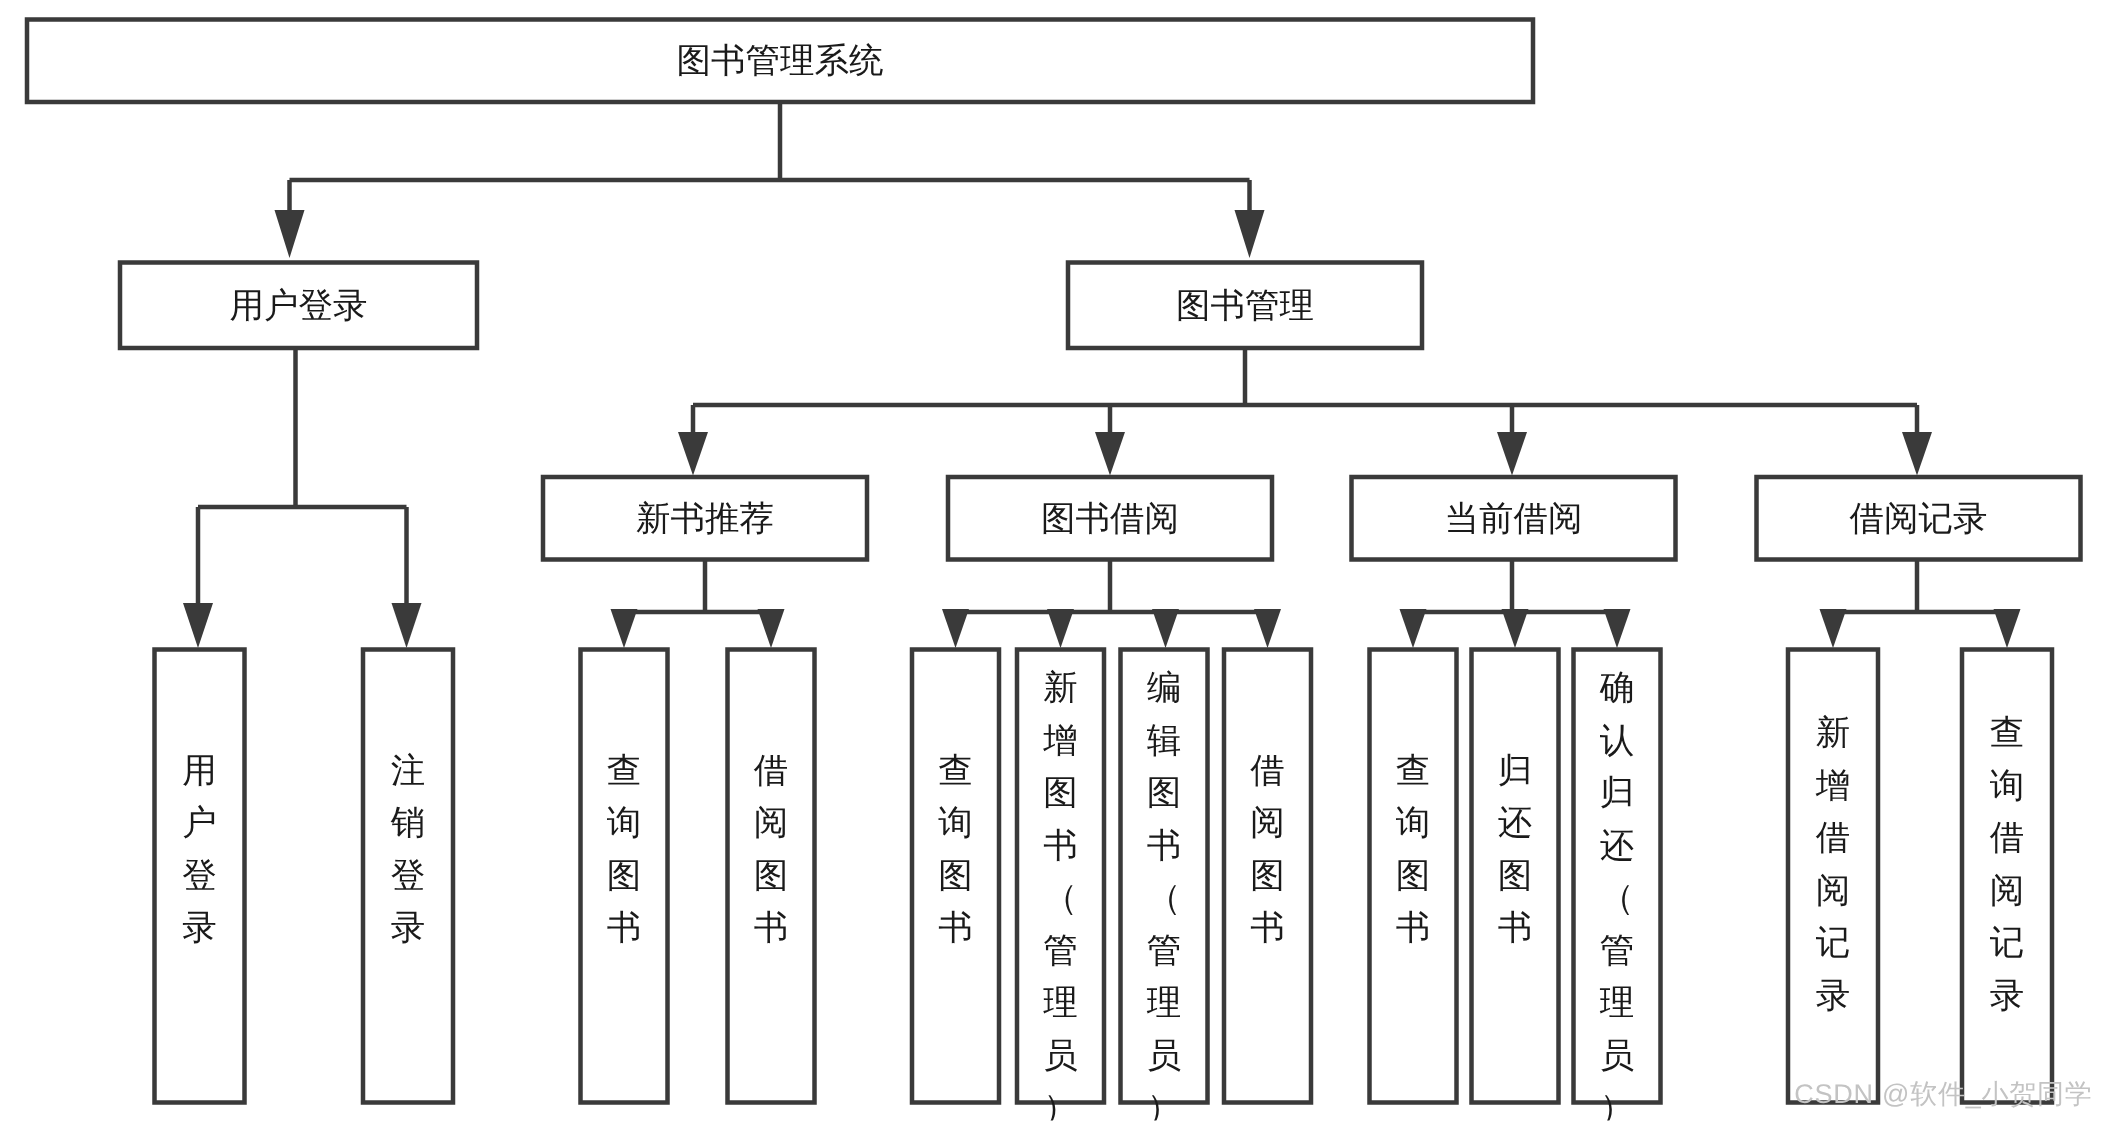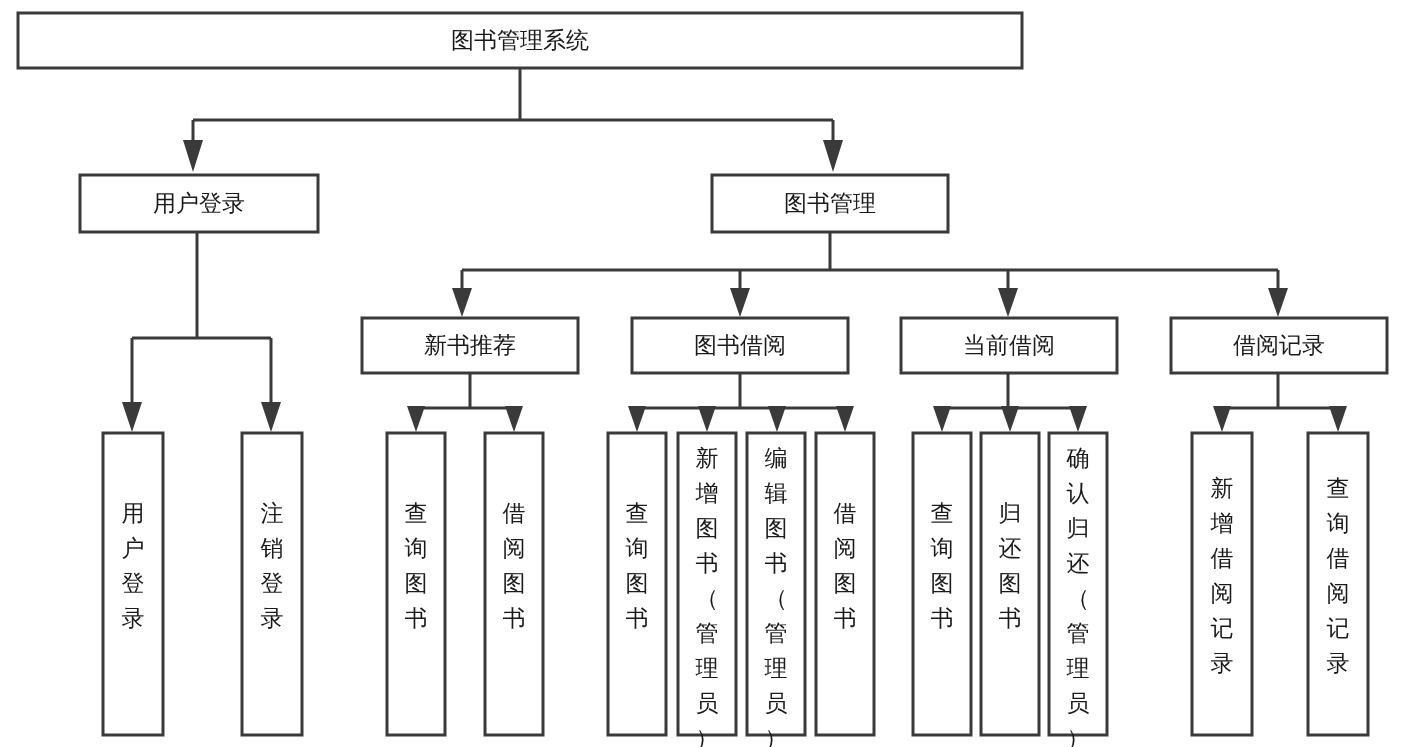--- a/index.html
+++ b/index.html
@@ -235,14 +235,15 @@
       <text class="node-label-vert" x="1222" y="496"><tspan x="1222" y="496">新</tspan><tspan x="1222" y="531">增</tspan><tspan x="1222" y="566">借</tspan><tspan x="1222" y="601">阅</tspan><tspan x="1222" y="636">记</tspan><tspan x="1222" y="671">录</tspan></text>
     </g>
 
     <g>
       <rect class="node-box" x="1308" y="433" width="60" height="302"></rect>
       <text class="node-label-vert" x="1338" y="496"><tspan x="1338" y="496">查</tspan><tspan x="1338" y="531">询</tspan><tspan x="1338" y="566">借</tspan><tspan x="1338" y="601">阅</tspan><tspan x="1338" y="636">记</tspan><tspan x="1338" y="671">录</tspan></text>
     </g>
 
   </svg>
 
+  <div class="watermark">CSDN @软件_小贺同学</div>
 
 </div>
 
 </body></html>

